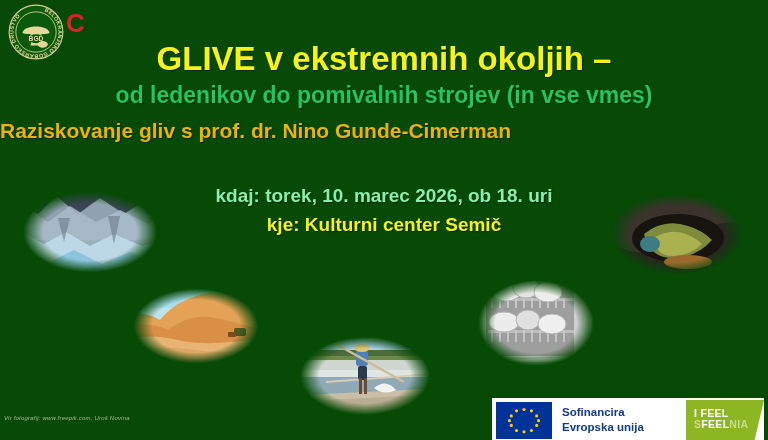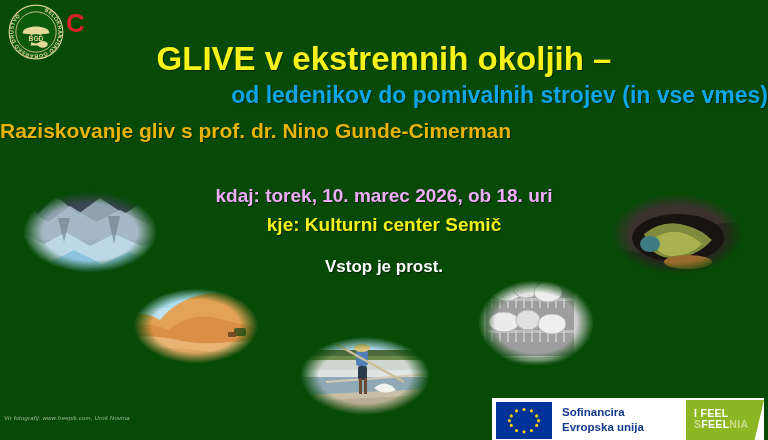--- a/index.html
+++ b/index.html
@@ -34,33 +34,33 @@
 
   
   .title1 {
     position: absolute; left: 0; right: 0; top: 40px;
     text-align: center; color: #F6F21A;
     font-size: 33px; font-weight: bold;
     text-shadow: 1px 1px 1px rgba(0,0,0,.45);
   }
   .title2 {
     position: absolute; left: 0; right: 0; top: 82px;
-    text-align: right; color: #0ea5e9;
+    text-align: center; color: #22c55e;
     font-size: 23px; font-weight: bold;
     text-shadow: 1px 1px 1px rgba(0,0,0,.45);
   }
   .title3 {
     position: absolute; left: 0; right: 0; top: 119px;
     color: #eab308;
     font-size: 21px; font-weight: bold;
     text-shadow: 1px 1px 1px rgba(0,0,0,.45);
   }
   .when {
     position: absolute; left: 0; right: 0; top: 185px;
-    text-align: center; color: #f0abfc;
+    text-align: center; color: #86efac;
     font-size: 19px; font-weight: bold;
     text-shadow: 1px 1px 1px rgba(0,0,0,.5);
   }
   .where {
     position: absolute; left: 0; right: 0; top: 214px;
     text-align: center; color: #F6F21A;
     font-size: 19px; font-weight: bold;
     text-shadow: 1px 1px 1px rgba(0,0,0,.5);
   }
   .free {
@@ -155,21 +155,20 @@
       <span class="kcs-c">C</span>
     </div>
   </div>
 
   <div class="title1">GLIVE v ekstremnih okoljih –</div>
   <div class="title2">od ledenikov do pomivalnih strojev (in vse vmes)</div>
   <div class="title3">Raziskovanje gliv s prof. dr. Nino Gunde-Cimerman</div>
 
   <div class="when">kdaj: torek, 10. marec 2026, ob 18. uri</div>
   <div class="where">kje: Kulturni center Semič</div>
-  <div class="free">Vstop je prost.</div>
 
   <div class="photo p-glacier">
     <svg viewBox="0 0 172 104" preserveAspectRatio="none" aria-hidden="true">
       <rect width="172" height="104" fill="#5b6a7a"></rect>
       <rect width="172" height="34" fill="#3b4654"></rect>
       <path d="M0 34 L16 20 L34 34 L52 16 L74 34 L96 18 L120 34 L142 20 L172 34 L172 60 L0 60 Z" fill="#8fa2ae"></path>
       <path d="M0 40 L22 28 L44 42 L66 26 L92 42 L116 30 L144 44 L172 32 L172 66 L0 66 Z" fill="#a9bcc9" opacity=".85"></path>
       <path d="M0 62 L18 52 L40 64 L62 52 L86 66 L110 54 L138 66 L172 56 L172 104 L0 104 Z" fill="#bcd7e6"></path>
       <path d="M0 78 L20 70 L46 82 L70 70 L98 84 L126 72 L152 84 L172 76 L172 104 L0 104 Z" fill="#8cc4de"></path>
       <path d="M10 90 q16 -8 30 2 q18 -10 34 0 q20 -10 38 2 q18 -8 34 0 L172 104 L0 104 Z" fill="#6fb3d4"></path>

